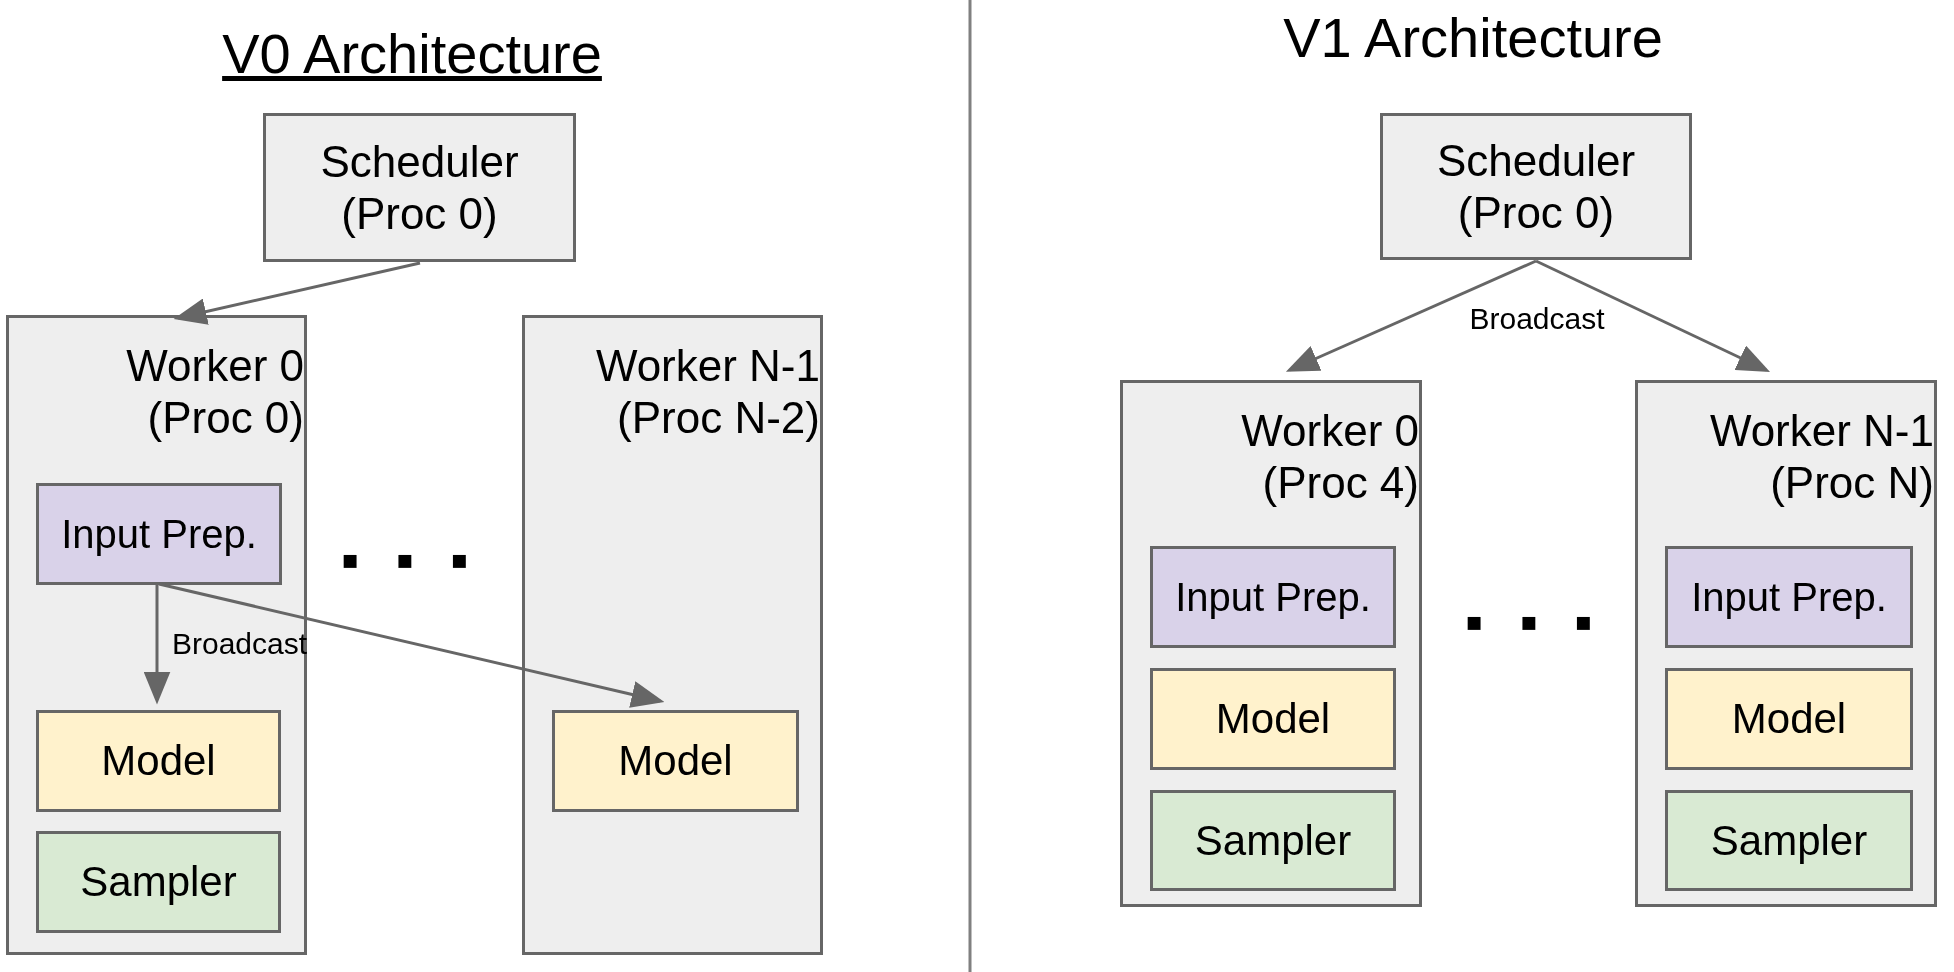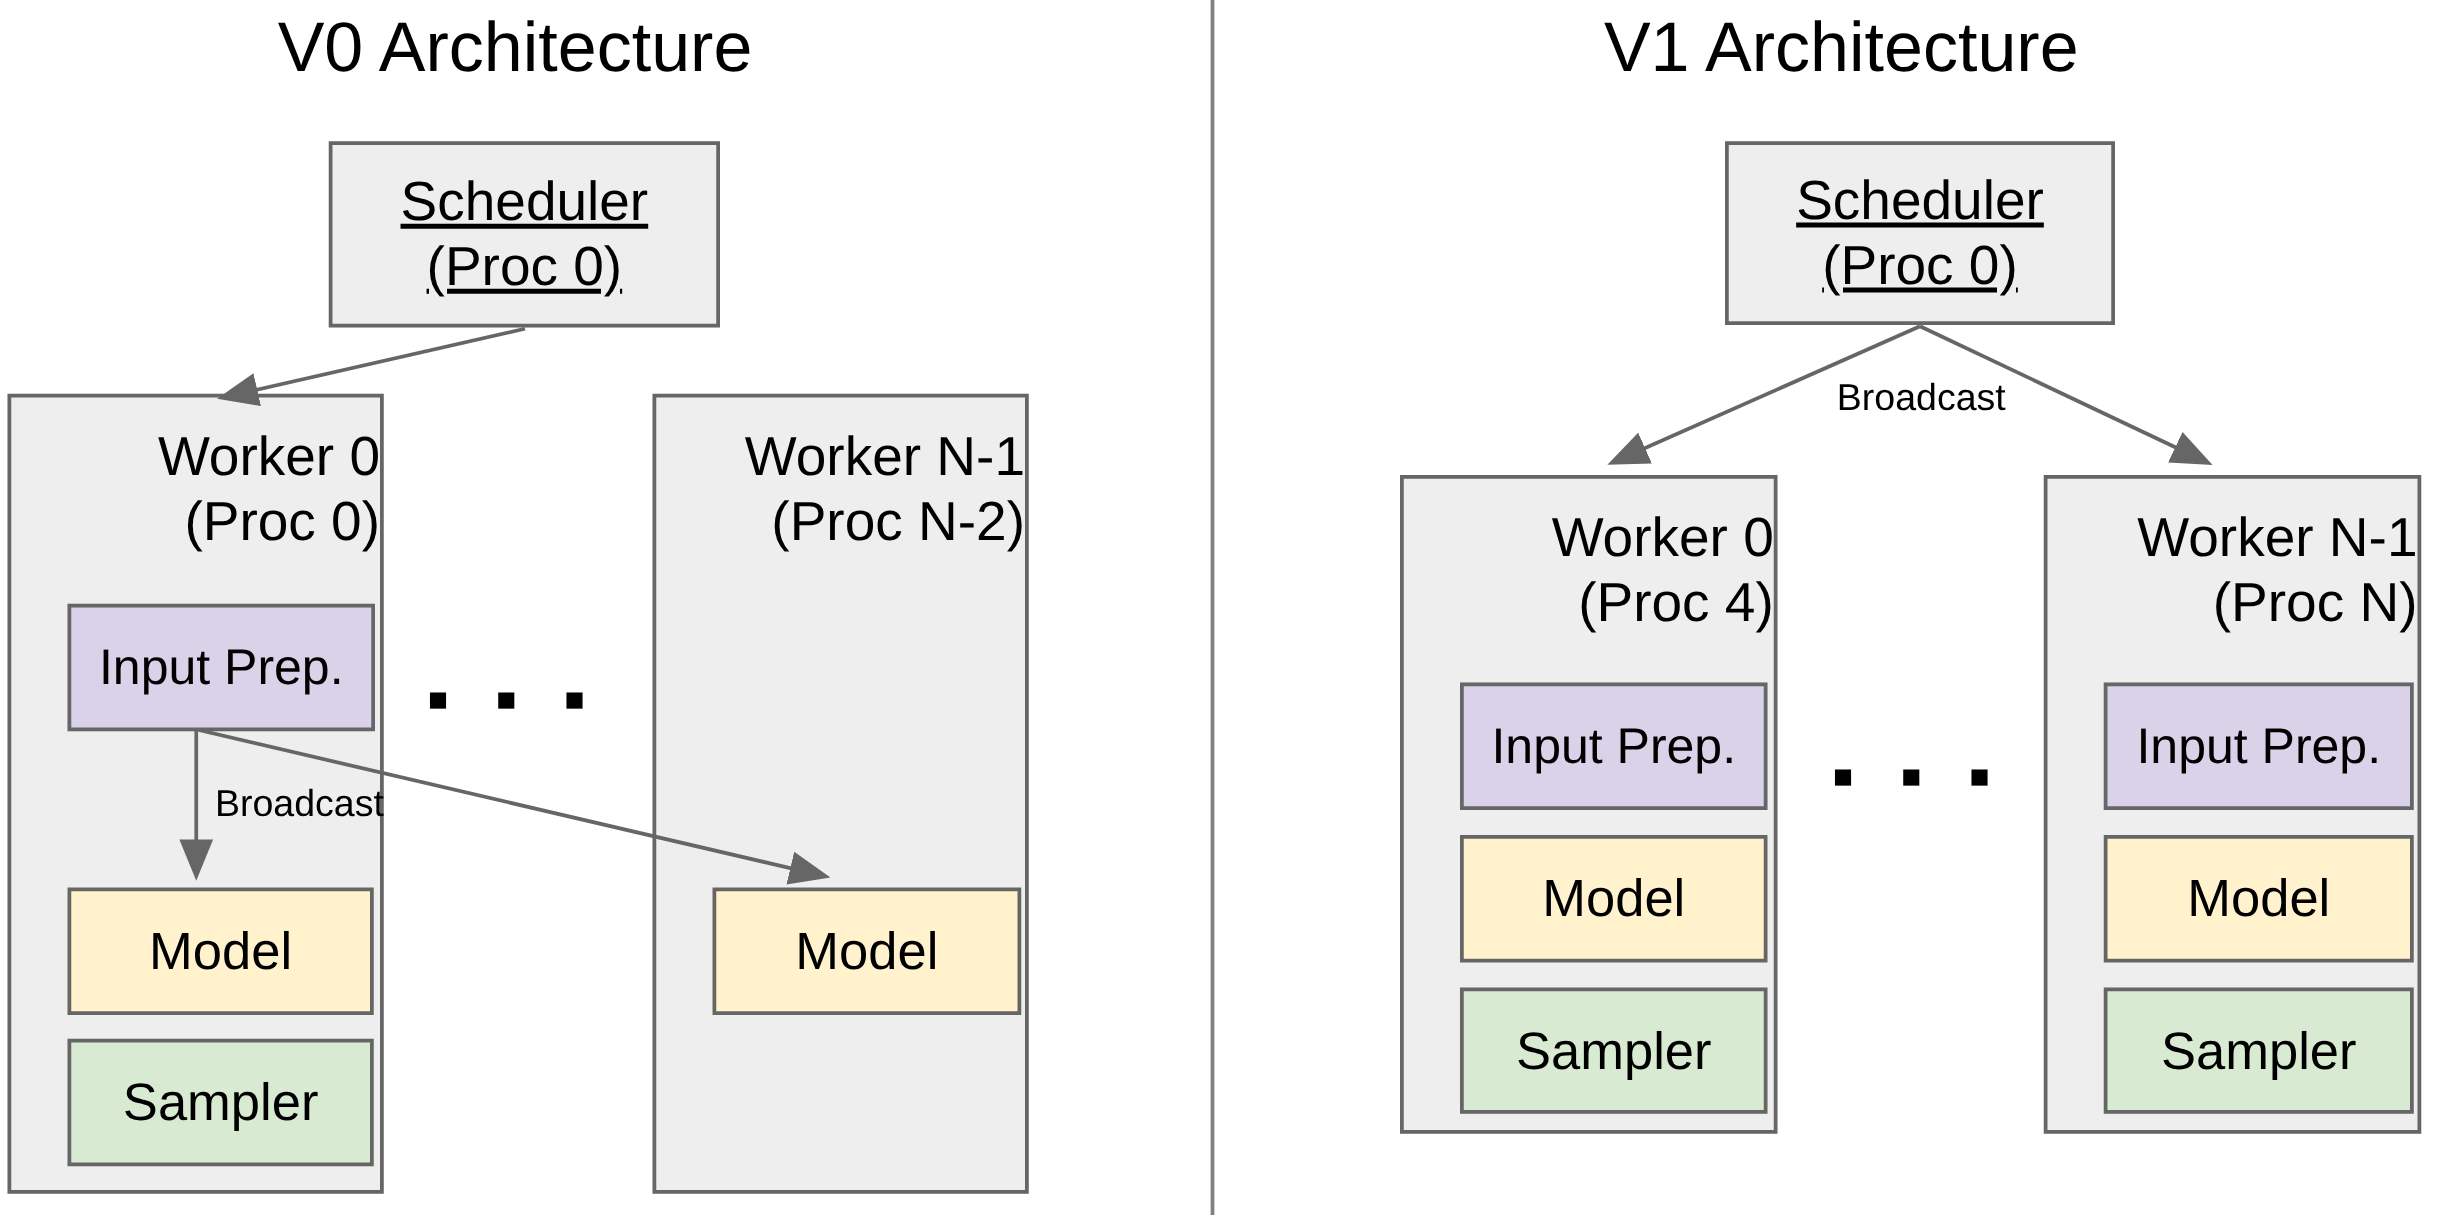--- a/index.html
+++ b/index.html
@@ -24,33 +24,33 @@
     border:3px solid #666666;
     box-sizing:border-box;
   }
   .center-flex{
     display:flex;flex-direction:column;
     align-items:center;justify-content:center;
   }
   .box-label{
     position:relative;z-index:10;
     font-size:44px;line-height:1.18;
-    text-align:center;white-space:nowrap;text-decoration:underline;
+    text-align:center;white-space:nowrap;
   }
   .worker-label{
     position:relative;z-index:10;
     margin-top:22px;
     font-size:44px;line-height:1.18;
     text-align:right;white-space:nowrap;
   }
   .comp{
     position:absolute;
     border:3px solid #666666;
     box-sizing:border-box;
-    display:flex;align-items:center;justify-content:center;margin-left:18px;
+    display:flex;align-items:center;justify-content:center;
   }
   .comp .comp-label{
     position:relative;z-index:10;
     font-size:42px;white-space:nowrap;
   }
   .broadcast{
     position:absolute;z-index:10;
     font-size:30px;line-height:1;white-space:nowrap;
   }
   .dots{
@@ -63,21 +63,21 @@
   #arrow-layer{
     position:absolute;left:0;top:0;z-index:5;
     pointer-events:none;
   }
 </style>
 </head>
 <body>
 
 <div id="canvas">
 
-  <div class="panel-title" style="left:140px;top:5px;width:544px;">V0 Architecture</div>
+  <div class="panel-title" style="left:140px;top:21px;width:544px;text-decoration:underline;">V0 Architecture</div>
 
   <div class="outer-box center-flex" style="left:263px;top:113px;width:313px;height:149px;">
     <div class="box-label">
       <div>Scheduler</div>
       <div>(Proc 0)</div>
     </div>
   </div>
 
   <div class="outer-box" style="left:6px;top:315px;width:301px;height:640px;">
     <div class="worker-label">

